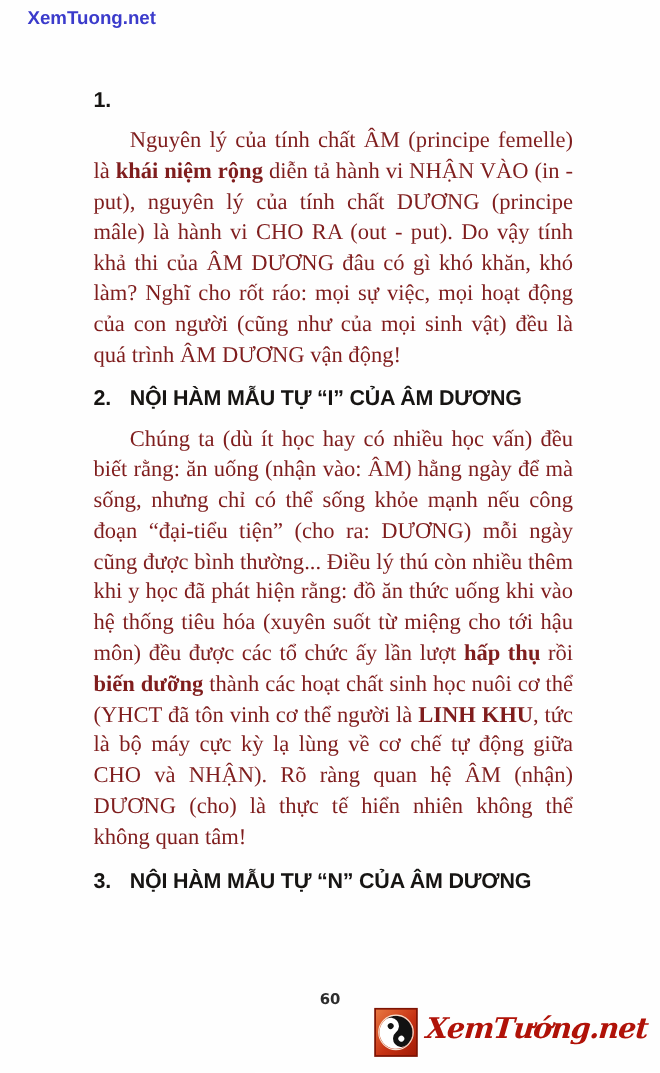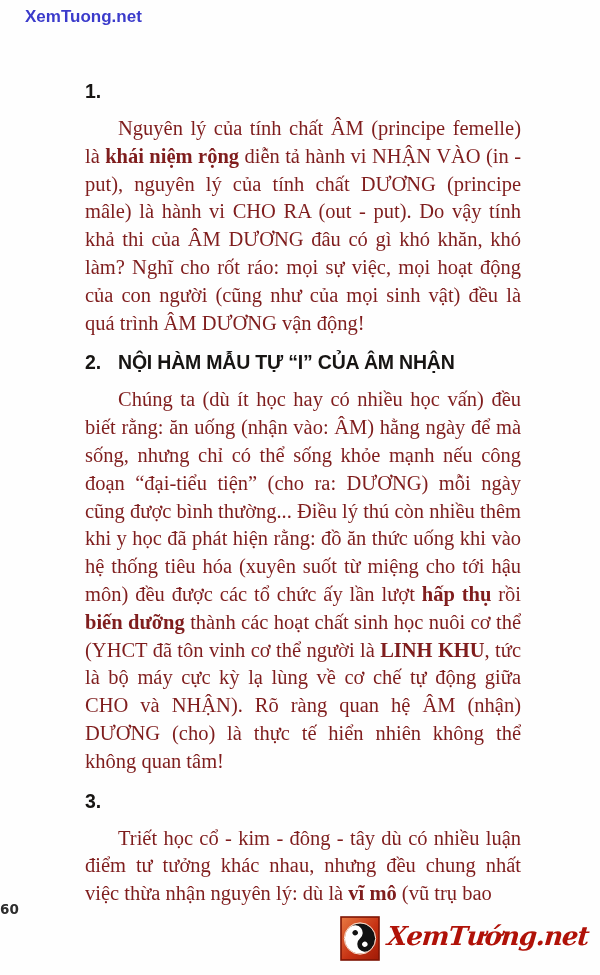--- a/index.html
+++ b/index.html
@@ -37,21 +37,21 @@
   .h-num { flex:none; width:33px; }
   .para {
     font-size:20.5px; line-height:27.8px;
     text-align:justify; text-indent:33px;
     color:#7f1d1d;
     margin:0 0 9px 0;
   }
   .para b { font-weight:700; }
   .pagenum {
     position:absolute; top:901px; left:0; right:0;
-    text-align:left;
+    text-align:center;
     font-family:"DejaVu Sans","Liberation Sans",sans-serif;
     font-size:13.5px; font-weight:700; color:#2d2d2d;
   }
   .logo {
     position:absolute; right:12px; top:916px;
     display:flex; align-items:center; gap:7px;
     cursor:pointer;
   }
   .logo-icon { display:block; flex:none; }
   .logo-text {
@@ -72,27 +72,27 @@
   <a class="watermark">XemTuong.net</a>
 
   <main class="content">
 
   <h2 class="heading">
         <span class="h-num">1.</span>
       </h2>
       <p class="para">Nguyên lý của tính chất ÂM (principe femelle) là <b>khái niệm rộng</b> diễn tả hành vi NHẬN VÀO (in - put), nguyên lý của tính chất DƯƠNG (principe mâle) là hành vi CHO RA (out - put). Do vậy tính khả thi của ÂM DƯƠNG đâu có gì khó khăn, khó làm? Nghĩ cho rốt ráo: mọi sự việc, mọi hoạt động của con người (cũng như của mọi sinh vật) đều là quá trình ÂM DƯƠNG vận động!</p>
       <h2 class="heading">
         <span class="h-num">2.</span>
-        <span class="h-title">NỘI HÀM MẪU TỰ “I” CỦA ÂM NHẬN</span>
+        <span class="h-title">NỘI HÀM MẪU TỰ “I” CỦA ÂM DƯƠNG</span>
       </h2>
       <p class="para">Chúng ta (dù ít học hay có nhiều học vấn) đều biết rằng: ăn uống (nhận vào: ÂM) hằng ngày để mà sống, nhưng chỉ có thể sống khỏe mạnh nếu công đoạn “đại-tiểu tiện” (cho ra: DƯƠNG) mỗi ngày cũng được bình thường... Điều lý thú còn nhiều thêm khi y học đã phát hiện rằng: đồ ăn thức uống khi vào hệ thống tiêu hóa (xuyên suốt từ miệng cho tới hậu môn) đều được các tổ chức ấy lần lượt <b>hấp thụ</b> rồi <b>biến dưỡng</b> thành các hoạt chất sinh học nuôi cơ thể (YHCT đã tôn vinh cơ thể người là <b>LINH KHU</b>, tức là bộ máy cực kỳ lạ lùng về cơ chế tự động giữa CHO và NHẬN). Rõ ràng quan hệ ÂM (nhận) DƯƠNG (cho) là thực tế hiển nhiên không thể không quan tâm!</p>
       <h2 class="heading">
         <span class="h-num">3.</span>
+        <span class="h-title">NỘI HÀM MẪU TỰ “N” CỦA ÂM DƯƠNG</span>
       </h2>
-      <p class="para">Triết học cổ - kim - đông - tây dù có nhiều luận điểm tư tưởng khác nhau, nhưng đều chung nhất việc thừa nhận nguyên lý: dù là <b>vĩ mô</b> (vũ trụ bao</p>
     </main>
 
   <div class="pagenum">60</div>
 
   <div class="logo">
     <svg class="logo-icon" width="40" height="45" viewBox="0 0 40 45" xmlns="http://www.w3.org/2000/svg">
       <defs>
         <linearGradient id="lg" x1="0" y1="0" x2="1" y2="1">
           <stop offset="0" stop-color="#e97a42"></stop>
           <stop offset="0.55" stop-color="#c73314"></stop>

